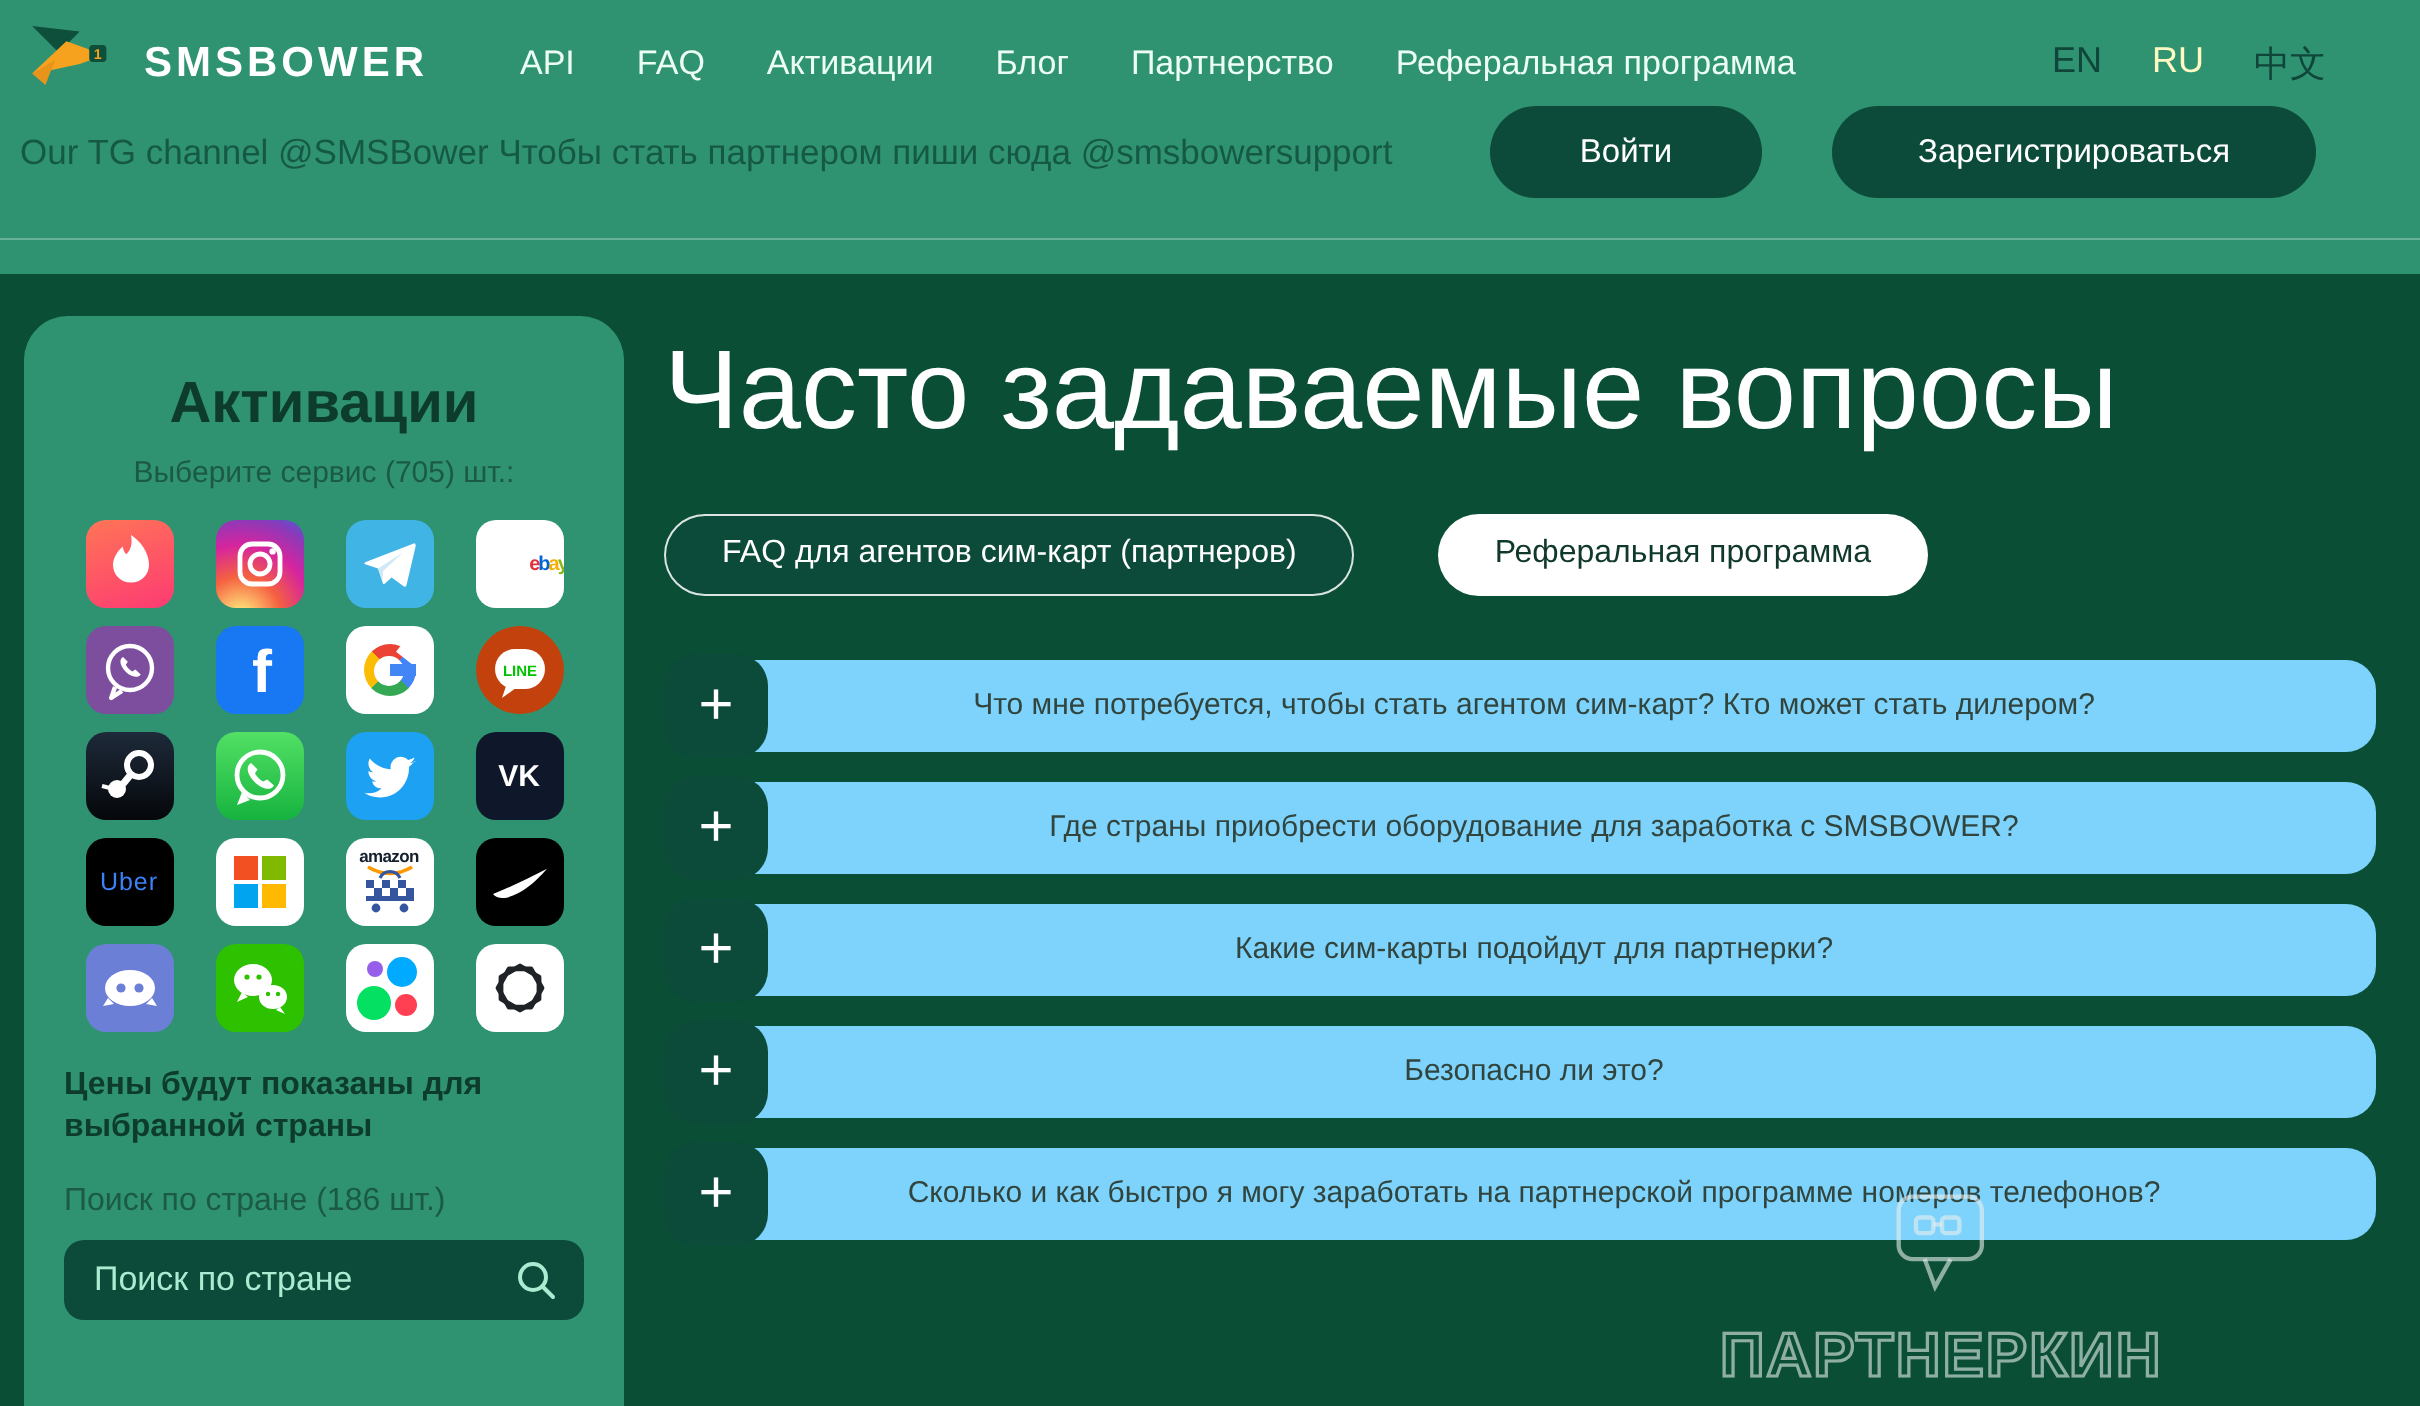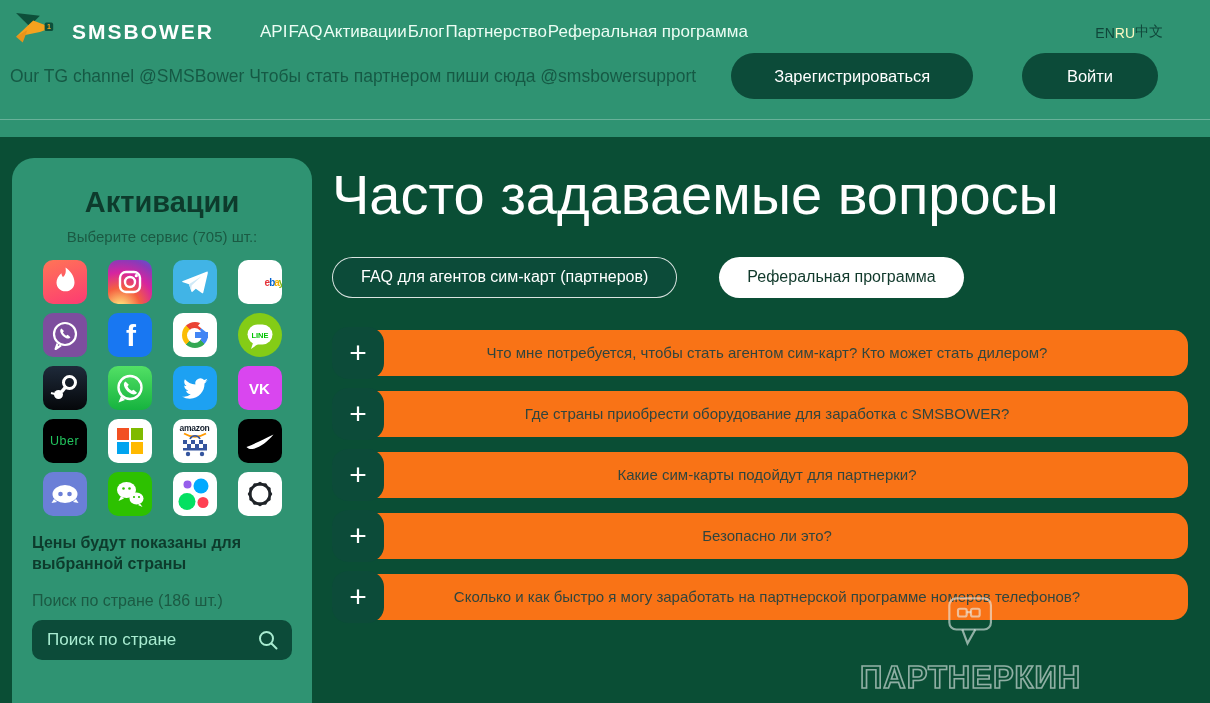--- a/index.html
+++ b/index.html
@@ -7,23 +7,23 @@
     width:1210px;height:703px;position:relative;overflow:hidden;
     background:#0a4e35;font-family:"Liberation Sans",sans-serif;
     -webkit-font-smoothing:antialiased;
   }
   
   .header{position:absolute;top:0;left:0;width:1210px;height:137px;background:#2f9372;}
   .header-divider{position:absolute;top:119px;left:0;width:100%;height:1px;background:rgba(255,255,255,.28);}
   .topbar{position:absolute;top:10px;left:12px;right:47px;height:44px;display:flex;align-items:center;}
   .logo{display:flex;align-items:center;gap:10px;cursor:pointer;}
   .brand{color:#fff;font-size:21px;font-weight:bold;letter-spacing:2px;}
-  .nav{display:flex;gap:1px;margin-left:46px;}
+  .nav{display:flex;gap:31px;margin-left:46px;}
   .nav a{color:#ecfdf4;font-size:17px;text-decoration:none;cursor:pointer;white-space:nowrap;}
-  .langs{margin-left:auto;display:flex;font-size:14px;align-items:flex-end;}
+  .langs{margin-left:auto;display:flex;gap:25px;font-size:18px;align-items:flex-start;}
   .lang{color:#10463a;cursor:pointer;}
   .lang.active{color:#fef9c3;}
   .subbar{position:absolute;top:52px;left:10px;right:52px;height:48px;display:flex;align-items:center;}
   .tg{color:rgba(7,53,40,0.62);font-size:17.5px;}
   .hbtn{height:46px;border-radius:23px;background:#0c4b39;color:#fff;font-size:16.5px;
         display:flex;align-items:center;justify-content:center;border:none;cursor:pointer;
         font-family:"Liberation Sans",sans-serif;}
   .btn-login{margin-left:auto;width:136px;}
   .btn-register{margin-left:35px;width:242px;}
 
@@ -45,56 +45,56 @@
   .searchbox input::placeholder{color:#a9ecd1;opacity:1;}
 
   
   .t-tinder{background:linear-gradient(160deg,#ff7556 0%,#fd3a73 100%);}
   .t-instagram{background:radial-gradient(circle at 28% 110%,#ffd776 8%,#f56040 35%,#d6249f 62%,#8a3ab9 85%,#4f5bd5 100%);}
   .t-telegram{background:#41b4e6;}
   .t-ebay{background:#fff;}
   .t-viber{background:#7d4e9e;}
   .t-facebook{background:#1877f2;}
   .t-google{background:#fff;}
-  .t-line{background:#84cc16;border-radius:22px;}
+  .t-line{background:#c2410c;border-radius:22px;}
   .t-steam{background:linear-gradient(180deg,#1e2a3a 0%,#05070a 100%);}
   .t-whatsapp{background:linear-gradient(180deg,#52e065 0%,#16b33f 100%);}
   .t-twitter{background:#1da1f2;}
-  .t-vk{background:#d946ef;}
+  .t-vk{background:#0f172a;}
   .t-uber{background:#000;}
   .t-microsoft{background:#fff;}
   .t-amazon{background:#fff;}
   .t-nike{background:#000;}
   .t-discord{background:#6b7fd7;}
   .t-wechat{background:#2dc100;}
   .t-avito{background:#fff;}
   .t-openai{background:#fff;}
   .ebay-txt{font-size:10px;font-weight:bold;letter-spacing:-1px;margin-left:29px;}
-  .uber-txt{color:#22c55e;font-size:12.5px;font-weight:500;letter-spacing:.5px;}
+  .uber-txt{color:#3b82f6;font-size:12.5px;font-weight:500;letter-spacing:.5px;}
   .vk-txt{color:#fff;font-size:15px;font-weight:bold;}
   .amz{display:flex;flex-direction:column;align-items:center;line-height:1;}
   .amz-word{font-size:8.5px;font-weight:bold;color:#151f2d;letter-spacing:-.3px;}
   .g-ring{position:absolute;left:9px;top:9px;width:26px;height:26px;border-radius:50%;
           background:conic-gradient(from -45deg,#ea4335 0 25%,#4285f4 0 50%,#34a853 0 75%,#fbbc05 0 100%);}
   .g-hole{position:absolute;left:14.5px;top:14.5px;width:15px;height:15px;border-radius:50%;background:#fff;}
   .g-notch{position:absolute;right:4px;top:10px;width:14px;height:8px;background:#fff;transform:rotate(38deg);}
   .g-bar{position:absolute;right:9px;top:19px;width:13px;height:6px;background:#4285f4;}
 
   
   .content{position:absolute;left:332px;top:156px;width:856px;}
   .page-title{font-size:56px;color:#fff;font-weight:400;margin:8px 0 0 0;line-height:1.12;}
   .filters-row{display:flex;gap:42px;margin-top:30px;}
   .filters-row.second{margin-top:22px;}
   .fbtn{height:41px;border-radius:21px;display:flex;align-items:center;justify-content:center;
         font-size:16px;padding:0 28px;cursor:pointer;border:none;font-family:"Liberation Sans",sans-serif;white-space:nowrap;}
   .fbtn.active{background:#0c4b39;color:#fff;border:1px solid rgba(255,255,255,.85);}
   .fbtn.plain{background:#fff;color:#10392b;}
   .faq{margin-top:32px;}
   .frow{position:relative;height:46px;margin-bottom:15px;cursor:pointer;}
-  .fbar{position:absolute;left:14px;right:0;top:0;bottom:0;background:#f97316;border-radius:15px;
+  .fbar{position:absolute;left:14px;right:0;top:0;bottom:0;background:#7dd3fc;border-radius:15px;
         display:flex;align-items:center;justify-content:center;font-size:15px;color:#31453e;z-index:1;}
   .fplus{position:absolute;left:0;top:-3px;width:52px;height:52px;background:#0c4b39;border-radius:16px;
          display:flex;align-items:center;justify-content:center;z-index:2;color:#fff;font-size:30px;font-weight:300;line-height:1;}
 
   
   .watermark{position:absolute;left:860px;top:592px;display:flex;align-items:center;gap:12px;z-index:5;pointer-events:none;flex-direction:column;}
   .wm-text{font-size:31px;font-weight:bold;letter-spacing:1px;color:transparent;
            -webkit-text-stroke:1.6px rgba(233,240,238,.6);}
 </style>
 </head>
@@ -121,22 +121,22 @@
       <a>Реферальная программа</a>
     </div>
     <div class="langs">
       <span class="lang">EN</span>
       <span class="lang active">RU</span>
       <span class="lang">中文</span>
     </div>
   </div>
   <div class="subbar">
     <span class="tg">Our TG channel @SMSBower Чтобы стать партнером пиши сюда @smsbowersupport</span>
+    <button class="hbtn btn-login">Войти</button>
     <button class="hbtn btn-register">Зарегистрироваться</button>
-    <button class="hbtn btn-login">Войти</button>
   </div>
   <div class="header-divider"></div>
 </div>
 
 <div class="sidebar">
   <div class="sb-title">Активации</div>
   <div class="sb-sub">Выберите сервис (705) шт.:</div>
 
   <div class="grid">
     <div class="tile t-tinder">

